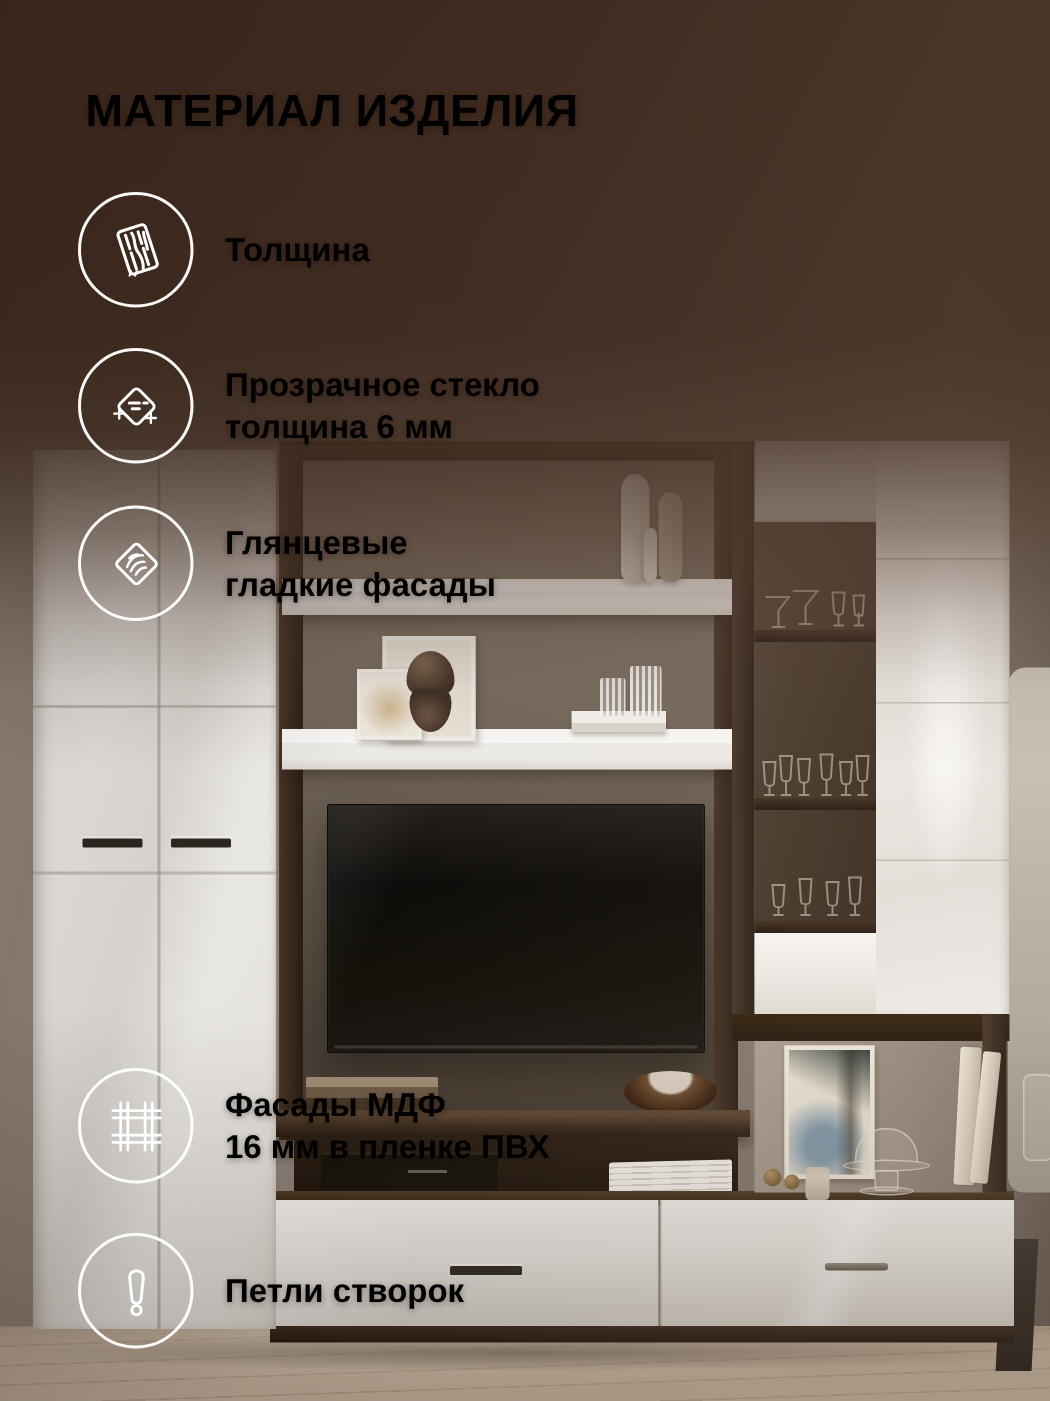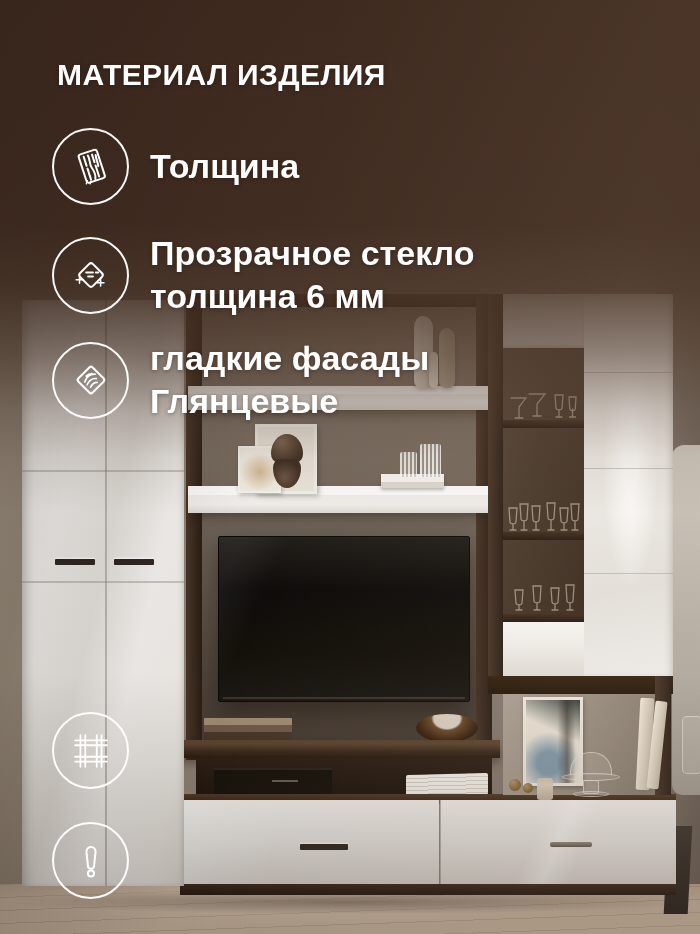--- a/index.html
+++ b/index.html
@@ -92,27 +92,27 @@
   .book-lean{background:linear-gradient(90deg,#efe8d9,#d8cfbd 60%,#c4baa6);
     border-radius:2px;box-shadow:1px 0 2px rgba(40,30,20,.3);}
 
   
   .overlay{left:0;top:0;width:700px;height:934px;pointer-events:none;
     background:
       linear-gradient(100deg,rgba(28,17,11,.22) 0%,rgba(0,0,0,0) 38%,rgba(255,224,193,.06) 78%),
       linear-gradient(180deg,#3f2a1f 0%,rgba(63,42,31,.97) 24%,rgba(66,45,33,.88) 31%,
         rgba(72,51,38,.62) 38%,rgba(78,57,44,.30) 44%,rgba(80,60,46,.10) 49%,
         rgba(70,52,40,0) 55%,rgba(55,40,30,0) 72%,rgba(48,34,25,.14) 86%,rgba(42,29,21,.28) 100%);}
-  .content{position:absolute;inset:0;z-index:10;color:#ffffff;}
+  .content{position:absolute;inset:0;z-index:10;color:#000000;}
   .title{position:absolute;left:57px;top:58px;font-size:30px;font-weight:700;letter-spacing:.4px;
     text-shadow:0 1px 4px rgba(30,18,12,.4);}
   .feature{position:absolute;left:52px;display:flex;align-items:center;gap:21px;}
   .fi-circle{width:73px;height:73px;border:2.6px solid rgba(255,255,255,.97);border-radius:50%;
     display:flex;align-items:center;justify-content:center;flex:0 0 auto;}
-  .fi-text{font-size:34px;font-weight:700;line-height:1.27;text-shadow:0 1px 4px rgba(30,18,12,.4);
+  .fi-text{font-size:22px;font-weight:700;line-height:1.27;text-shadow:0 1px 4px rgba(30,18,12,.4);
     white-space:nowrap;}
 </style>
 </head>
 <body>
 
 <div class="stage">
 
   <div class="abs wall"></div>
   <div class="abs wall-shade-right"></div>
   <div class="abs floor"></div>
@@ -250,39 +250,44 @@
     </div>
 
     <div class="feature" style="top:337px;">
       <div class="fi-circle">
         <svg width="46" height="46" viewBox="0 0 48 48" fill="none" stroke="#fff" stroke-width="2.1" stroke-linecap="round" stroke-linejoin="round">
           <rect x="13.5" y="13.5" width="21" height="21" rx="2.5" transform="rotate(45 24 24)"></rect>
           <path d="M19 20c1.5-1.6 3.5-2.6 6-2.6M17.5 26c2-5.5 6-8.5 11-8M20 29c2-4.5 5.5-7 9.5-6.5M23.5 31.5c1.5-3 4-5 7-5" stroke-width="1.7"></path>
         </svg>
       </div>
       <div class="fi-text">
+        <div>Глянцевые</div>
         <div>гладкие фасады</div>
-        <div>Глянцевые</div>
       </div>
     </div>
 
     <div class="feature" style="top:712px;">
       <div class="fi-circle">
         <svg width="46" height="46" viewBox="0 0 48 48" fill="none" stroke="#fff" stroke-width="1.9" stroke-linecap="round" stroke-linejoin="round">
           <path d="M13 7.5v33M18 7.5v33M30 7.5v33M35 7.5v33"></path>
           <path d="M7.5 13h33M7.5 18h33M7.5 30h33M7.5 35h33"></path>
         </svg>
       </div>
+      <div class="fi-text">
+        <div>Фасады МДФ</div>
+        <div>16 мм в пленке ПВХ</div>
+      </div>
     </div>
 
     <div class="feature" style="top:822px;">
       <div class="fi-circle">
         <svg width="46" height="46" viewBox="0 0 48 48" fill="none" stroke="#fff" stroke-width="2.1" stroke-linecap="round" stroke-linejoin="round">
           <path d="M24 9.5c3.2 0 5 2.2 4.7 5.4l-1.5 14.3c-.2 1.9-1.5 3-3.2 3s-3-1.1-3.2-3l-1.5-14.3C19 11.7 20.8 9.5 24 9.5z"></path>
           <circle cx="24" cy="37" r="3.2"></circle>
         </svg>
       </div>
       <div class="fi-text">
+        <div>Петли створок</div>
       </div>
     </div>
   </div>
 
 </div>
 
 </body></html>

